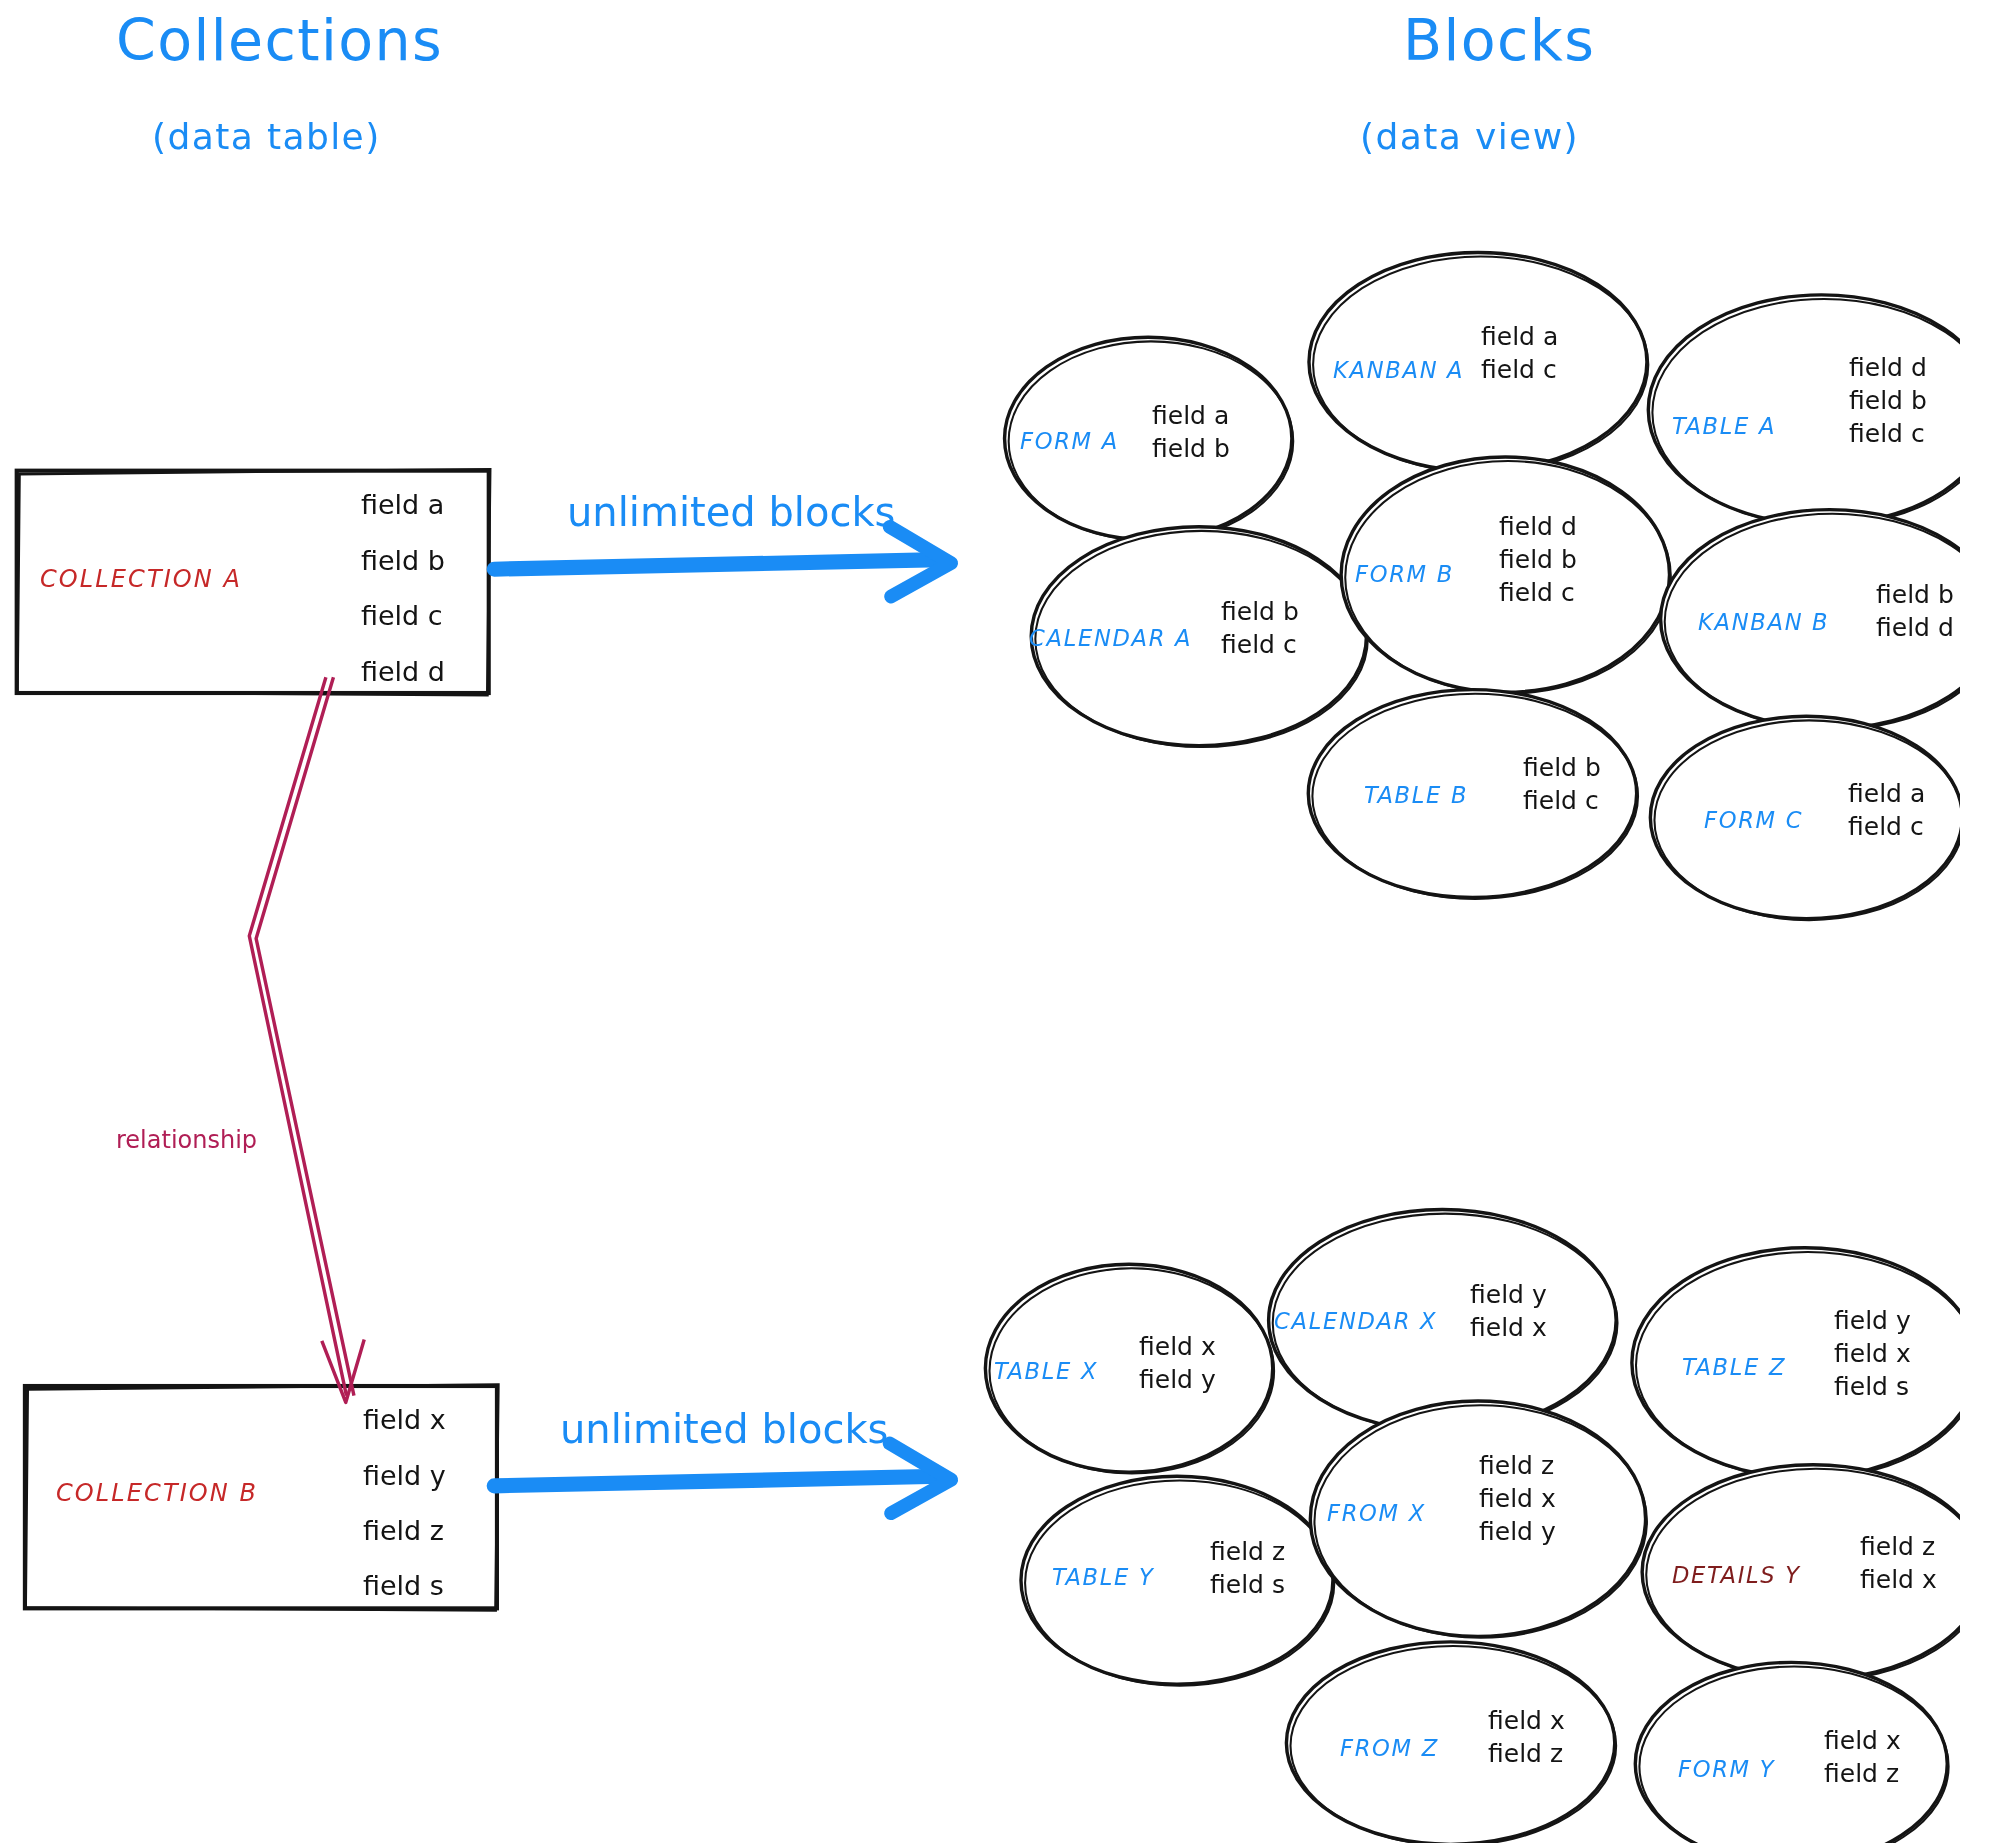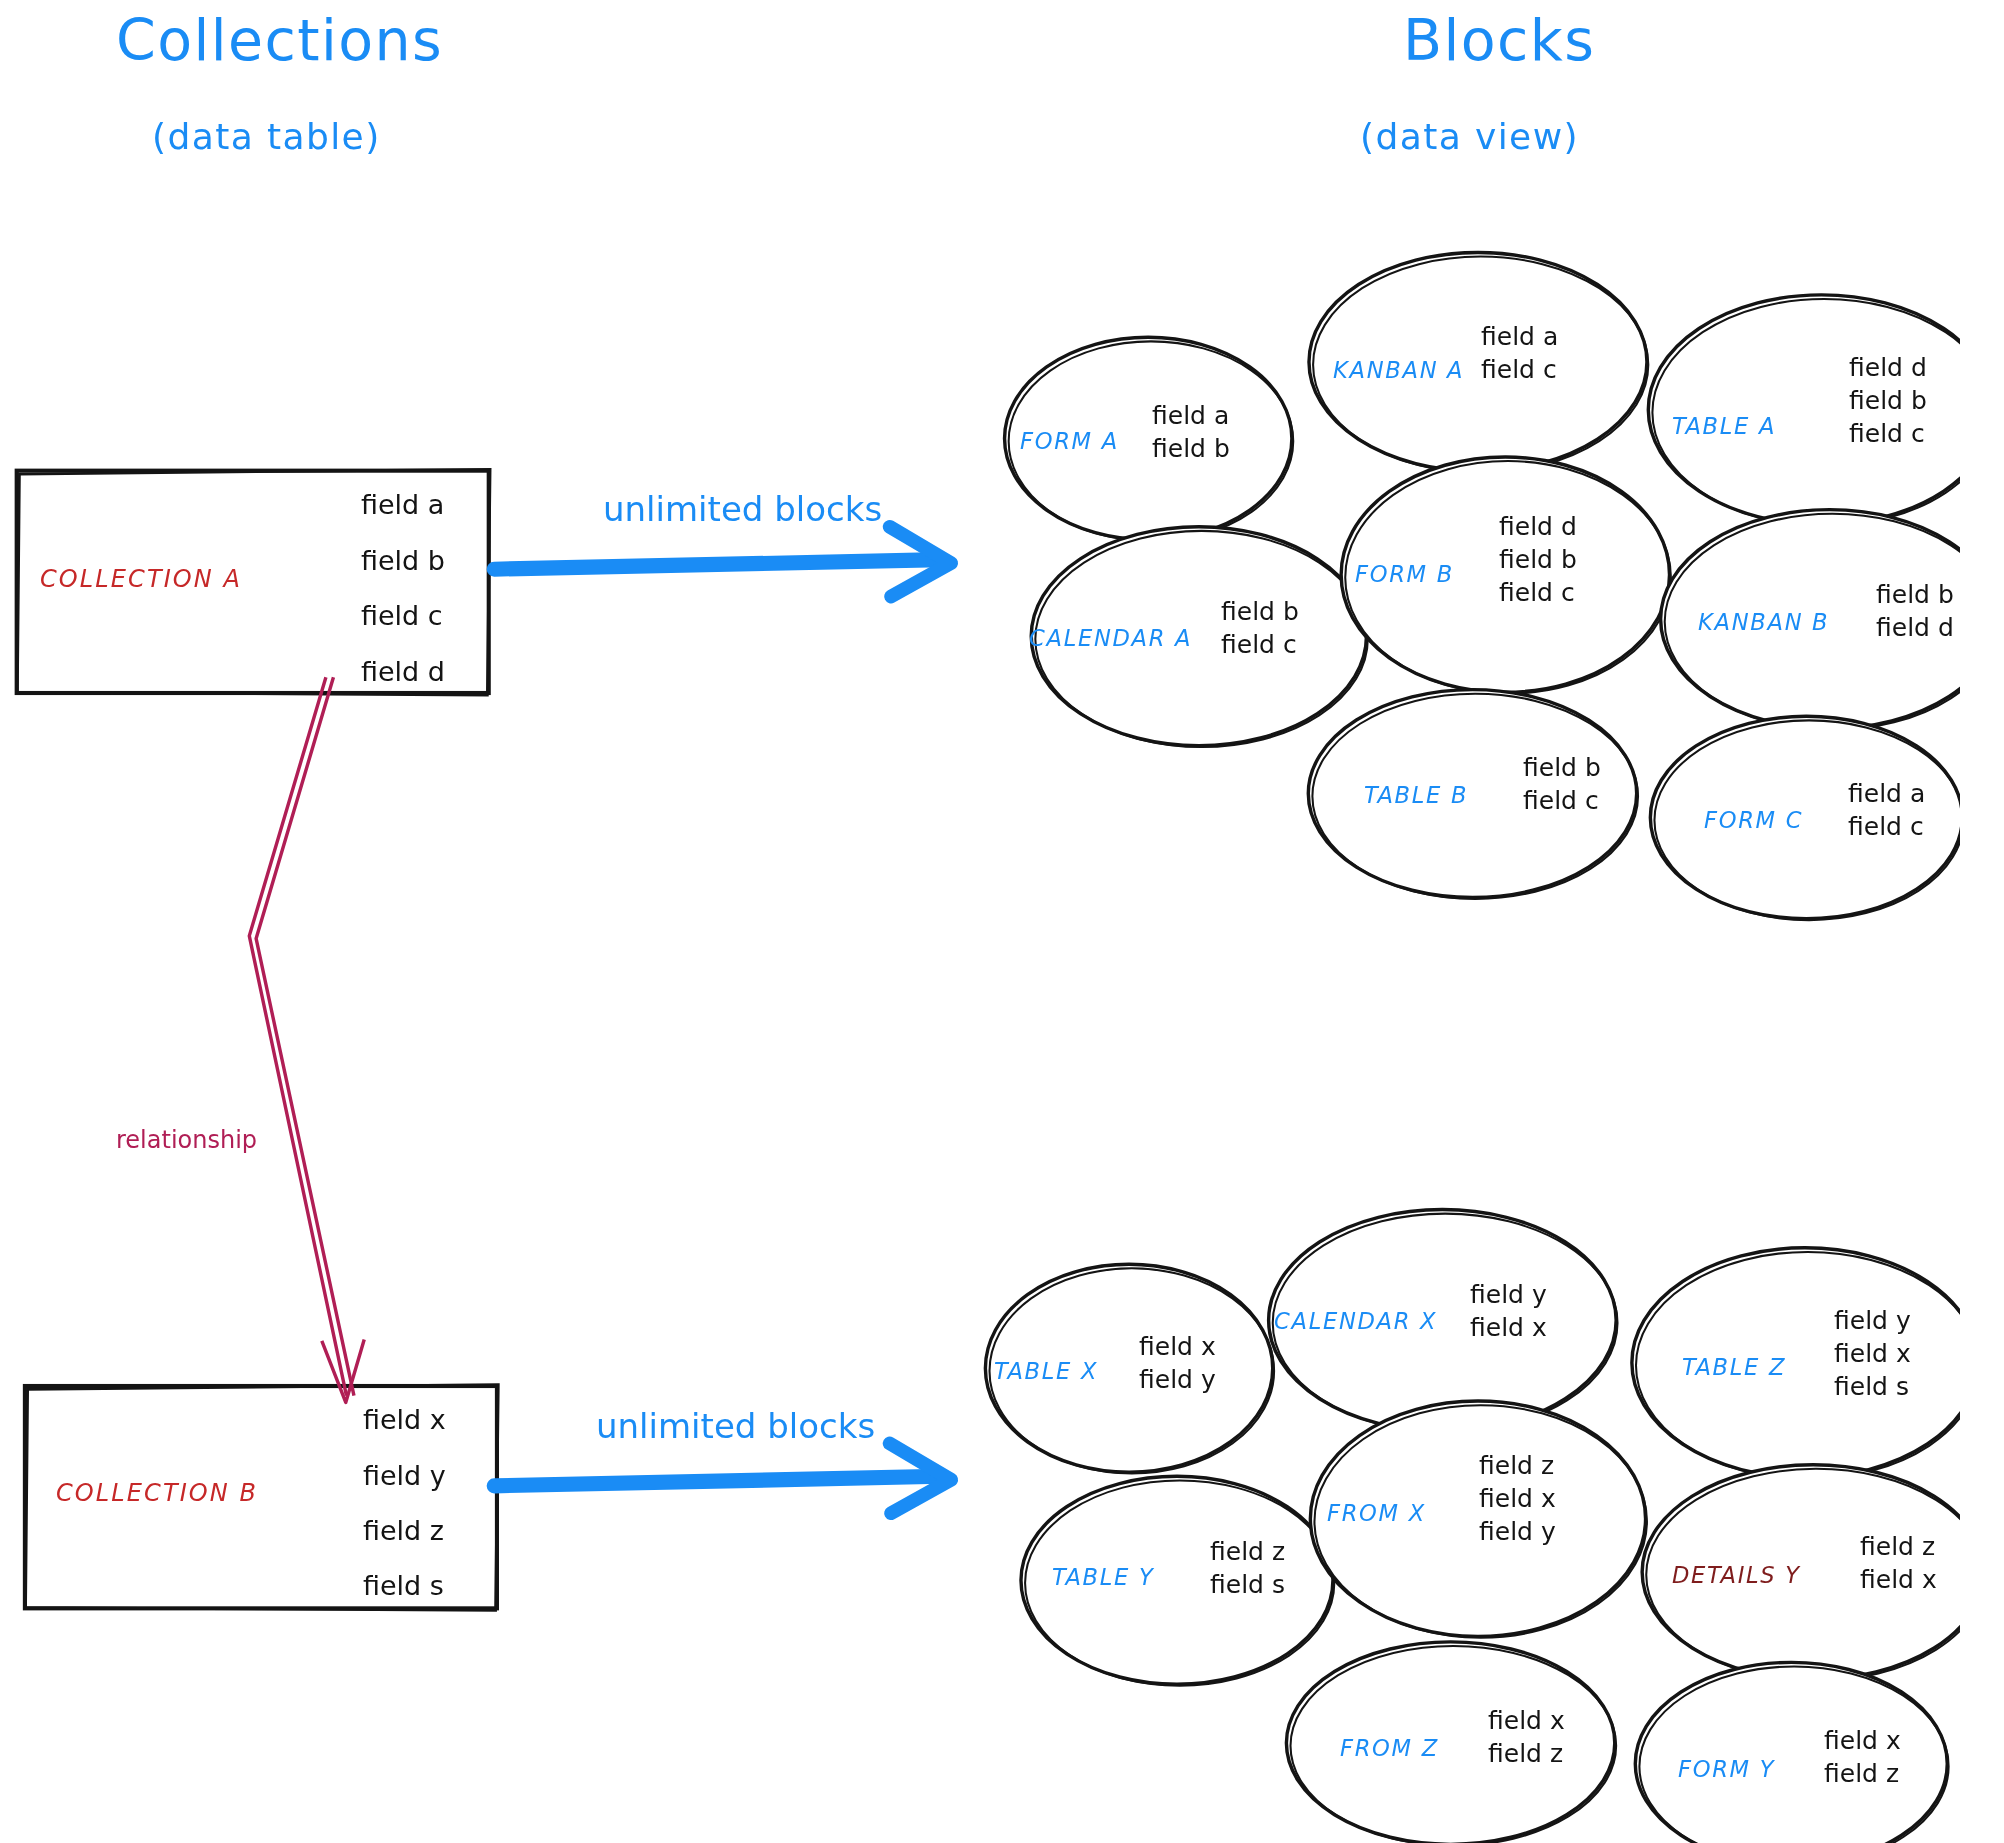--- a/index.html
+++ b/index.html
@@ -45,23 +45,22 @@
   }
   .collection-field {
     color: #141414;
     font-size: 27px;
     font-family: "DejaVu Sans", sans-serif;
   }
 
   
   .arrow-label {
     color: #1a8cf5;
-    font-size: 34px;
-    font-family: "DejaVu Sans", sans-serif;
-    margin-left: 36px;
+    font-size: 40px;
+    font-family: "DejaVu Sans", sans-serif;
   }
   .rel-label {
     color: #b01e55;
     font-size: 24px;
     font-family: "DejaVu Sans", sans-serif;
   }
 
   
   .block-name {
     font-size: 22.6px;

